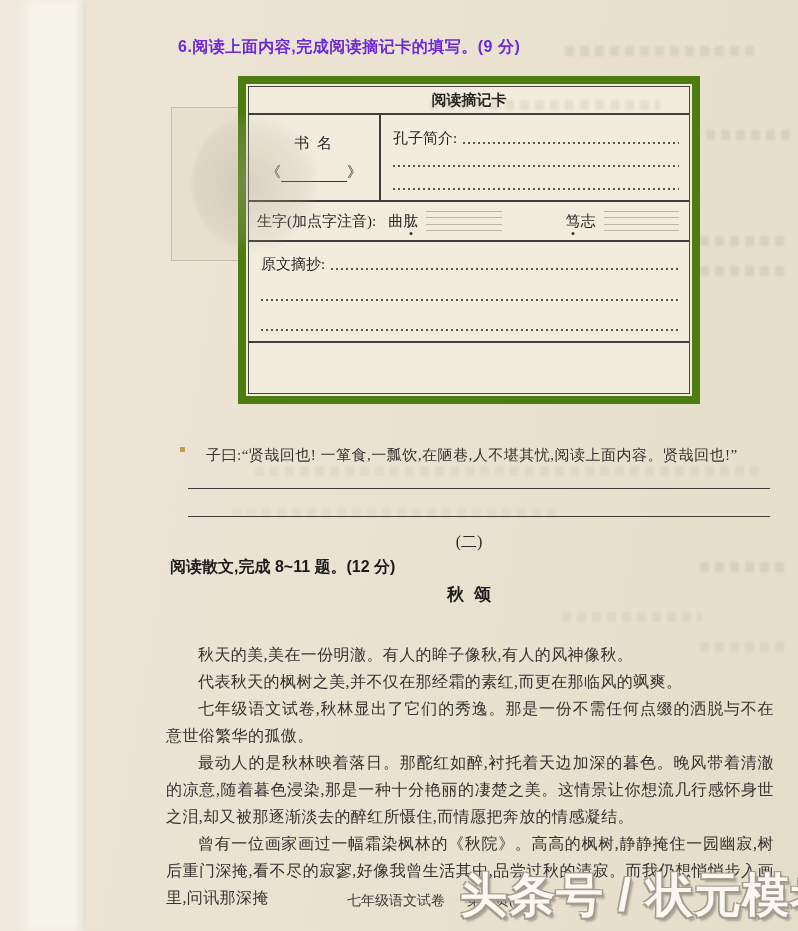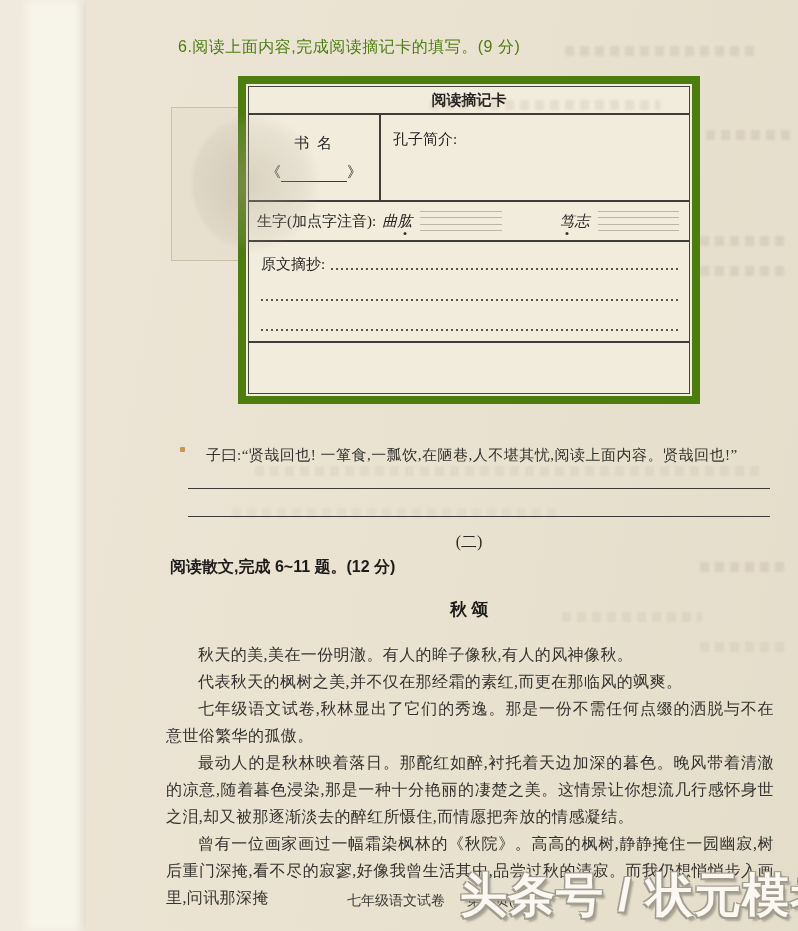--- a/index.html
+++ b/index.html
@@ -53,21 +53,21 @@
   .ghost-in-card{
     position:absolute;left:430px;top:100px;width:230px;height:10px;z-index:4;
     background:repeating-linear-gradient(90deg,rgba(150,124,104,.13) 0 9px,rgba(150,124,104,0) 9px 15px);
     filter:blur(1.3px);pointer-events:none;
   }
 
   
   .q-line{
     position:absolute;z-index:5;
     font-family:"Liberation Sans", sans-serif;
-    font-weight:400;font-size:16px;color:#4d7c0f;letter-spacing:.5px;
+    font-weight:700;font-size:16px;color:#6d28d9;letter-spacing:.5px;
     white-space:nowrap;
   }
   .q6{left:178px;top:37px;}
   .q7{left:178px;top:412px;}
 
   
   .card{
     position:absolute;left:238px;top:76px;width:462px;height:328px;
     background:#f2ecdd;border:8px solid #4d7c0f;box-sizing:border-box;z-index:3;
   }
@@ -81,32 +81,32 @@
     border-bottom:2px solid #3e3d39;flex:0 0 auto;
   }
   .c-row2{display:flex;height:85px;border-bottom:2px solid #3e3d39;flex:0 0 auto;}
   .c-book{
     width:130px;border-right:2px solid #3e3d39;flex:0 0 auto;
     display:flex;flex-direction:column;justify-content:center;align-items:center;gap:10px;
   }
   .book-label{letter-spacing:2px;}
   .book-line-wrap{display:flex;align-items:flex-end;font-size:15px;}
   .book-blank{display:inline-block;width:66px;border-bottom:1.5px solid #3b3a36;height:14px;}
-  .c-intro{flex:1;padding:10px 10px 6px 12px;display:flex;flex-direction:row;justify-content:space-between;}
+  .c-intro{flex:1;padding:10px 10px 6px 12px;display:flex;flex-direction:column;justify-content:space-between;}
   .dline{display:flex;align-items:flex-end;height:24px;}
   .lbl{white-space:nowrap;padding-right:6px;}
   .dots{
     flex:1;height:2px;margin-bottom:4px;
     background:repeating-linear-gradient(90deg,#5a5349 0 2px,transparent 2px 5px);
   }
   .c-row3{
     display:flex;align-items:center;height:38px;
     border-bottom:2px solid #3e3d39;flex:0 0 auto;padding-left:8px;
   }
-  .word{white-space:nowrap;font-style:italic;}
+  .word{white-space:nowrap;margin-left:6px;}
   .udot{position:relative;display:inline-block;}
   .udot::after{
     content:"";position:absolute;left:50%;bottom:-4px;width:3px;height:3px;
     border-radius:50%;background:#35342f;transform:translateX(-50%);
   }
   .pgrid{
     width:88px;height:21px;margin:0 10px 0 8px;align-self:center;
     background:repeating-linear-gradient(to bottom,#77716572 0 1px,transparent 1px 6.3px);
   }
   .pgrid.second{margin-left:8px;}
@@ -127,21 +127,21 @@
   .a2{top:516px;}
 
   
   .sec-head{position:absolute;left:166px;top:532px;width:606px;text-align:center;font-size:16px;z-index:5;color:#2b2a27;}
   .sec-inst{
     position:absolute;left:170px;top:557px;z-index:5;white-space:nowrap;
     font-family:"Liberation Sans", sans-serif;font-weight:700;font-size:16px;color:#1d1c1a;
   }
   .essay-title{
     position:absolute;left:166px;top:583px;width:606px;text-align:center;z-index:5;
-    font-family:Liberation Serif, serif;font-weight:700;font-size:17px;color:#1d1c1a;margin-top:15px;
+    font-family:Liberation Mono, monospace;font-weight:700;font-size:17px;color:#1d1c1a;
   }
   .essay-author{position:absolute;left:166px;top:612px;width:606px;text-align:center;font-size:15px;z-index:5;color:#33322e;}
   .prose{position:absolute;left:166px;top:641px;width:608px;z-index:5;}
   .prose p{
     margin:0;text-indent:2em;text-align:justify;
     font-size:16px;line-height:27px;letter-spacing:.4px;color:#34332f;
     font-family:"Liberation Serif", serif;
   }
 
   
@@ -228,21 +228,21 @@
 
   <div class="ghost-circle"></div>
   <div class="ghost-in-card"></div>
 
   <div class="accent-dot"></div>
   <div class="quote">子曰:“贤哉回也! 一箪食,一瓢饮,在陋巷,人不堪其忧,阅读上面内容。贤哉回也!”</div>
   <div class="ans-line a1"></div>
   <div class="ans-line a2"></div>
 
   <div class="sec-head">(二)</div>
-  <div class="sec-inst">阅读散文,完成 6~11 题。(12 分)</div>
+  <div class="sec-inst">阅读散文,完成 8~11 题。(12 分)</div>
   <div class="essay-title">秋  颂</div>
 
   <div class="prose">
     <p>秋天的美,美在一份明澈。有人的眸子像秋,有人的风神像秋。</p>
     <p>代表秋天的枫树之美,并不仅在那经霜的素红,而更在那临风的飒爽。</p>
     <p>七年级语文试卷,秋林显出了它们的秀逸。那是一份不需任何点缀的洒脱与不在意世俗繁华的孤傲。</p>
     <p>最动人的是秋林映着落日。那酡红如醉,衬托着天边加深的暮色。晚风带着清澈的凉意,随着暮色浸染,那是一种十分艳丽的凄楚之美。这情景让你想流几行感怀身世之泪,却又被那逐渐淡去的醉红所慑住,而情愿把奔放的情感凝结。</p>
     <p>曾有一位画家画过一幅霜染枫林的《秋院》。高高的枫树,静静掩住一园幽寂,树后重门深掩,看不尽的寂寥,好像我曾生活其中,品尝过秋的清寂。而我仍想悄悄步入画里,问讯那深掩</p>
   </div>
 

